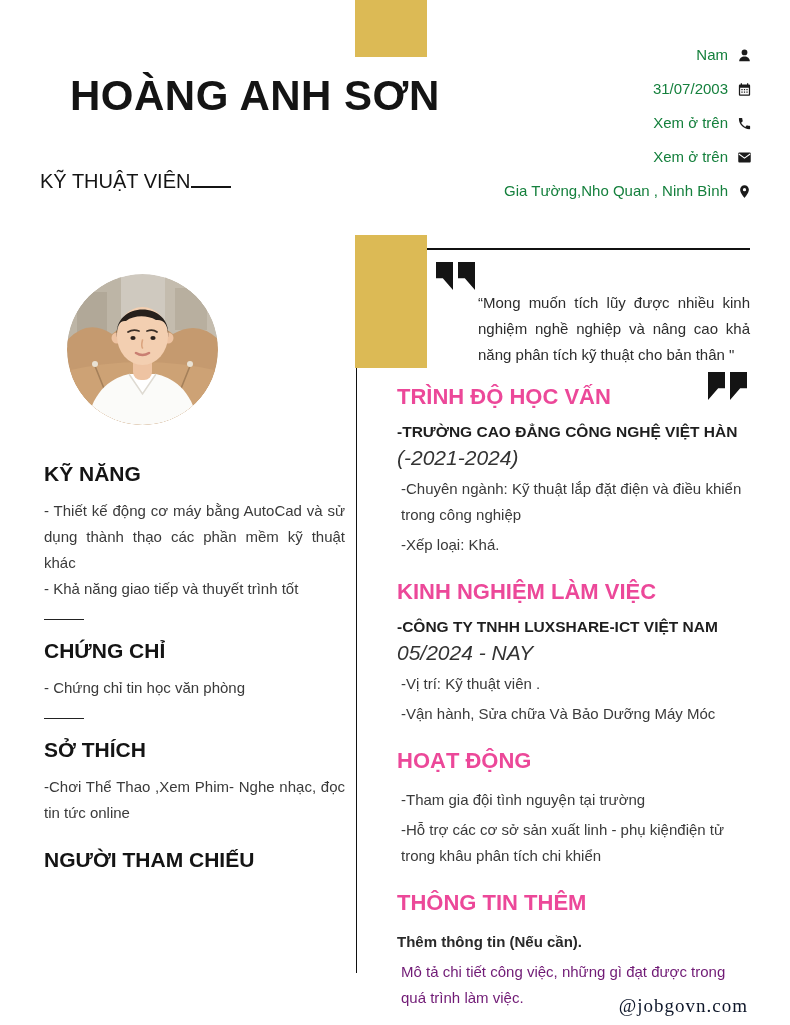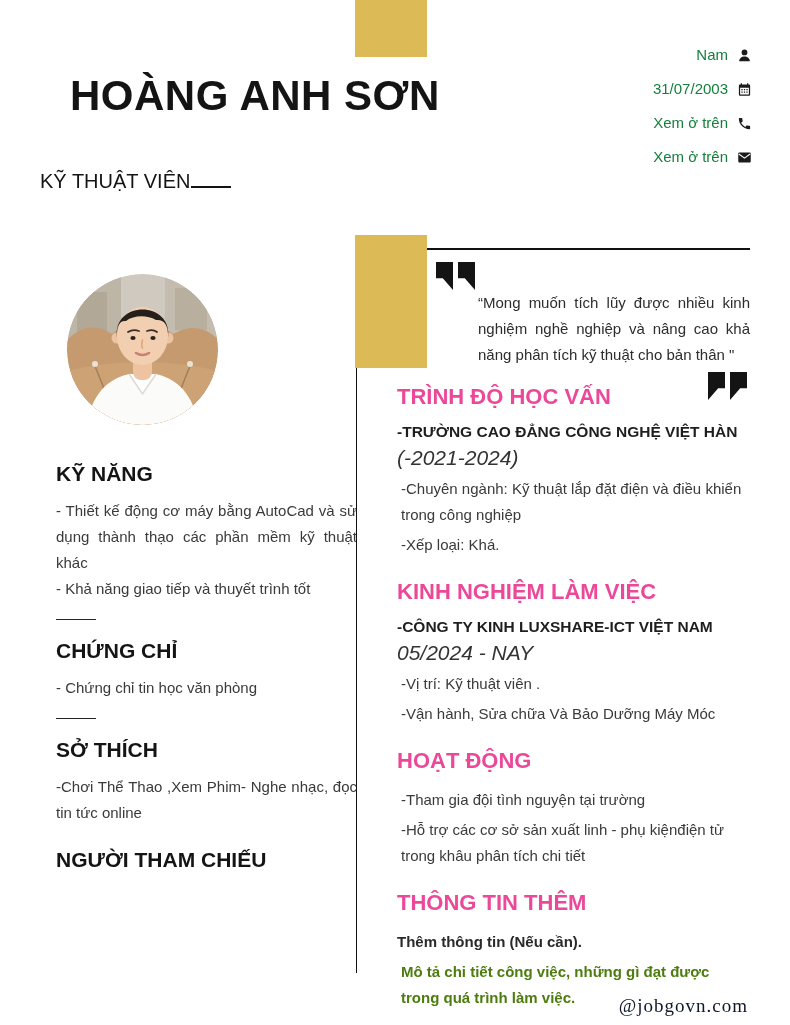--- a/index.html
+++ b/index.html
@@ -11,21 +11,21 @@
   .gold-top { position:absolute; left:355px; top:0; width:72px; height:57px; background:#dcba55; }
   .name { position:absolute; left:70px; top:72px; font-size:42px; font-weight:bold; letter-spacing:.5px; color:#141414; white-space:nowrap; }
   .job-title { position:absolute; left:40px; top:170px; font-size:20px; font-weight:normal; color:#141414; white-space:nowrap; }
   .job-title .tail { display:inline-block; width:40px; height:2px; background:#141414; margin-left:1px; }
   .contact { position:absolute; top:40px; right:38px; display:flex; flex-direction:column; gap:11px; align-items:flex-end; }
   .contact-row { display:flex; align-items:flex-end; gap:9px; font-size:15px; color:#15803d; height:23px; }
   .contact-row svg { width:15px; height:15px; flex:0 0 auto; }
   
   .photo { position:absolute; left:67px; top:274px; width:151px; height:151px; border-radius:50%; overflow:hidden; }
   
-  .left-col { position:absolute; left:56px; top:462px; width:301px; }
+  .left-col { position:absolute; left:44px; top:462px; width:301px; }
   .l-heading { font-size:21px; font-weight:bold; margin:0 0 12px; color:#141414; }
   .l-body p { margin:0; font-size:15px; line-height:26px; color:#3a3a3a; text-align:justify; }
   .divider { width:40px; height:1px; background:#222; margin:17px 0 19px; }
   .l-gap { height:22px; }
   
   .quote-gold { position:absolute; left:355px; top:235px; width:72px; height:133px; background:#dcba55; }
   .quote-topline { position:absolute; left:427px; top:248px; width:323px; height:2px; background:#111; }
   .vline { position:absolute; left:356px; top:368px; width:1px; height:605px; background:#111; }
   .qmarks { position:absolute; display:flex; gap:5px; }
   .qmarks-open { left:436px; top:262px; }
@@ -35,21 +35,21 @@
   .qmarks-close .qmark { clip-path: polygon(0 0, 100% 0, 100% 58%, 60% 58%, 0 100%); }
   .quote-text { position:absolute; left:478px; top:290px; width:272px; font-size:15px; line-height:26px; color:#2d2d2d; text-align:justify; }
   
   .right-col { position:absolute; left:397px; top:384px; width:355px; }
   .r-section { margin-bottom:21px; }
   .r-heading { font-size:22px; font-weight:bold; margin:0 0 13px; color:#ec4899; }
   .r-org { font-size:15.5px; font-weight:bold; margin:0 0 5px; color:#1e1e1e; }
   .r-date { font-size:21px; font-style:italic; margin:0 0 6px; color:#333333; }
   .r-line { font-size:15px; line-height:26px; margin:4px; color:#3a3a3a; }
   .r-note { font-size:15px; line-height:26px; margin:0; font-weight:bold; color:#2a2a2a; }
-  .gray { color:#4d7c0f; font-weight:bold; }
+  .gray { color:#701a75; font-weight:normal; }
   
   .watermark { position:absolute; top:995px; right:42px; font-family:Liberation Serif, serif; font-size:19px; letter-spacing:1px; color:#0f172a; }
   svg .ink { fill:#1b1b1b; }
 </style>
 </head>
 <body>
 
 <div class="page">
 
   <div class="gold-top"></div>
@@ -77,20 +77,26 @@
       <span>Xem ở trên</span>
       <svg viewBox="0 0 24 24">
           <path class="ink" d="M6.6 10.8c1.4 2.8 3.8 5.1 6.6 6.6l2.2-2.2c.3-.3.7-.4 1-.2 1.1.4 2.3.6 3.6.6.6 0 1 .4 1 1V20c0 .6-.4 1-1 1C10.6 21 3 13.4 3 4c0-.6.4-1 1-1h3.5c.6 0 1 .4 1 1 0 1.2.2 2.4.6 3.6.1.3 0 .7-.2 1l-2.3 2.2z"></path>
         </svg>
     </div>
     <div class="contact-row">
       <span>Xem ở trên</span>
       <svg viewBox="0 0 24 24">
           <path class="ink" d="M20 4H4c-1.1 0-2 .9-2 2v12c0 1.1.9 2 2 2h16c1.1 0 2-.9 2-2V6c0-1.1-.9-2-2-2z"></path>
           <path d="M3 6.5 12 13l9-6.5" fill="none" stroke="#ffffff" stroke-width="1.8"></path>
+        </svg>
+    </div>
+    <div class="contact-row">
+      <span>Gia Tường,Nho Quan , Ninh Bình</span>
+      <svg viewBox="0 0 24 24">
+          <path class="ink" fill-rule="evenodd" d="M12 2C8.1 2 5 5.1 5 9c0 5.2 7 13 7 13s7-7.8 7-13c0-3.9-3.1-7-7-7zm0 9.6A2.6 2.6 0 1 1 12 6.4a2.6 2.6 0 0 1 0 5.2z"></path>
         </svg>
     </div>
   </div>
 
   <div class="photo">
     <svg viewBox="0 0 151 151" width="151" height="151">
       <defs>
           <clipPath id="pc">
             <circle cx="75.5" cy="75.5" r="75.5"></circle>
           </clipPath>
@@ -163,30 +169,30 @@
     <div class="r-section">
       <h2 class="r-heading">TRÌNH ĐỘ HỌC VẤN</h2>
       <p class="r-org">-TRƯỜNG CAO ĐẲNG CÔNG NGHỆ VIỆT HÀN</p>
       <p class="r-date">(-2021-2024)</p>
       <p class="r-line">-Chuyên ngành: Kỹ thuật lắp đặt điện và điều khiển trong công nghiệp</p>
       <p class="r-line">-Xếp loại: Khá.</p>
     </div>
 
     <div class="r-section">
       <h2 class="r-heading">KINH NGHIỆM LÀM VIỆC</h2>
-      <p class="r-org">-CÔNG TY KINH LUXSHARE-ICT VIỆT NAM</p>
+      <p class="r-org">-CÔNG TY TNHH LUXSHARE-ICT VIỆT NAM</p>
       <p class="r-date">05/2024 - NAY</p>
       <p class="r-line">-Vị trí: Kỹ thuật viên .</p>
       <p class="r-line">-Vận hành, Sửa chữa Và Bảo Dưỡng Máy Móc</p>
     </div>
 
     <div class="r-section">
       <h2 class="r-heading">HOẠT ĐỘNG</h2>
       <p class="r-line">-Tham gia đội tình nguyện tại trường</p>
-      <p class="r-line">-Hỗ trợ các cơ sở sản xuất linh - phụ kiệnđiện tử trong khâu phân tích chi tiết</p>
+      <p class="r-line">-Hỗ trợ các cơ sở sản xuất linh - phụ kiệnđiện tử trong khâu phân tích chi khiển</p>
     </div>
 
     <div class="r-section">
       <h2 class="r-heading">THÔNG TIN THÊM</h2>
       <p class="r-note">Thêm thông tin (Nếu cần).</p>
       <p class="r-line gray"> Mô tả chi tiết công việc, những gì đạt được trong quá trình làm việc.</p>
     </div>
 
   </div>
 

